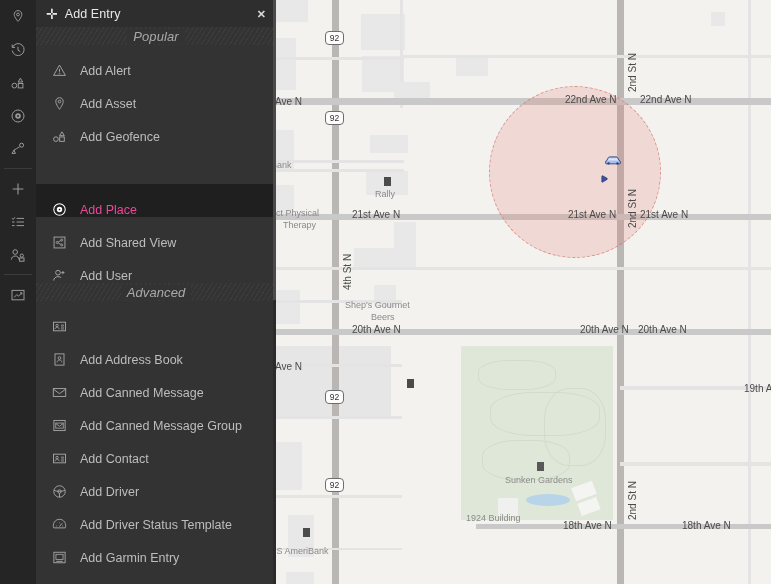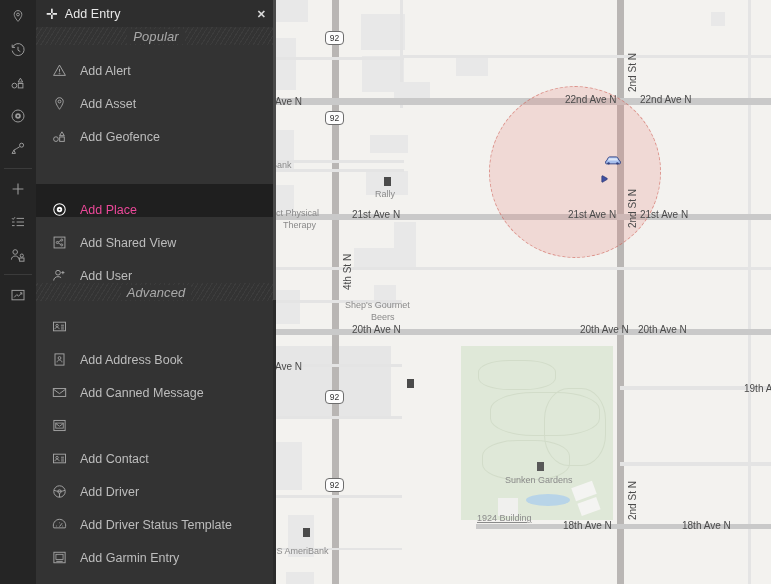--- a/index.html
+++ b/index.html
@@ -405,20 +405,21 @@
       </div>
 
       <div class="menu-item">
         <span class="mi-icon">
           <svg viewBox="0 0 16 16" fill="none">
               <rect x="2" y="2.6" width="12" height="10.8" stroke-width="1"></rect>
               <rect x="4" y="5.4" width="8" height="5.4" stroke-width=".9"></rect>
               <path d="M4 5.8l4 3 4-3" stroke-width=".9"></path>
             </svg>
         </span>
+        <span class="menu-label">Add Canned Message Group</span>
       </div>
 
       <div class="menu-item">
         <span class="mi-icon">
           <svg viewBox="0 0 16 16" fill="none">
               <rect x="1.6" y="3.4" width="12.8" height="9.2" stroke-width="1"></rect>
               <circle cx="5.4" cy="7" r="1.3" stroke-width=".9"></circle>
               <path d="M3.2 10.8c0-1.2 1-2 2.2-2s2.2.8 2.2 2" stroke-width=".9"></path>
               <path d="M9.6 6.6h3.2M9.6 8.6h3.2M9.6 10.6h3.2" stroke-width=".9"></path>
             </svg>
@@ -586,19 +587,19 @@
       <div class="lbl street vert" style="left:351px; top:520px;">2nd St N</div>
       <div class="lbl street vert" style="left:66px;  top:290px;">4th St N</div>
 
       <div class="lbl poi" style="left:-5px; top:160px;">Bank</div>
       <div class="lbl poi" style="left:99px; top:189px;">Rally</div>
       <div class="lbl poi" style="left:-5px; top:208px;">ect Physical</div>
       <div class="lbl poi" style="left:7px;  top:220px;">Therapy</div>
       <div class="lbl poi" style="left:69px; top:300px;">Shep's Gourmet</div>
       <div class="lbl poi" style="left:95px; top:312px;">Beers</div>
       <div class="lbl poi" style="left:229px;top:475px;">Sunken Gardens</div>
-      <div class="lbl poi" style="left:201px;top:513px;text-decoration:underline;">1924 Building</div>
+      <div class="lbl poi" style="left:190px;top:513px;">1924 Building</div>
       <div class="lbl poi" style="left:-6px; top:546px;">US AmeriBank</div>
 
     </div>
   </div>
 
 </div>
 
 </body></html>

